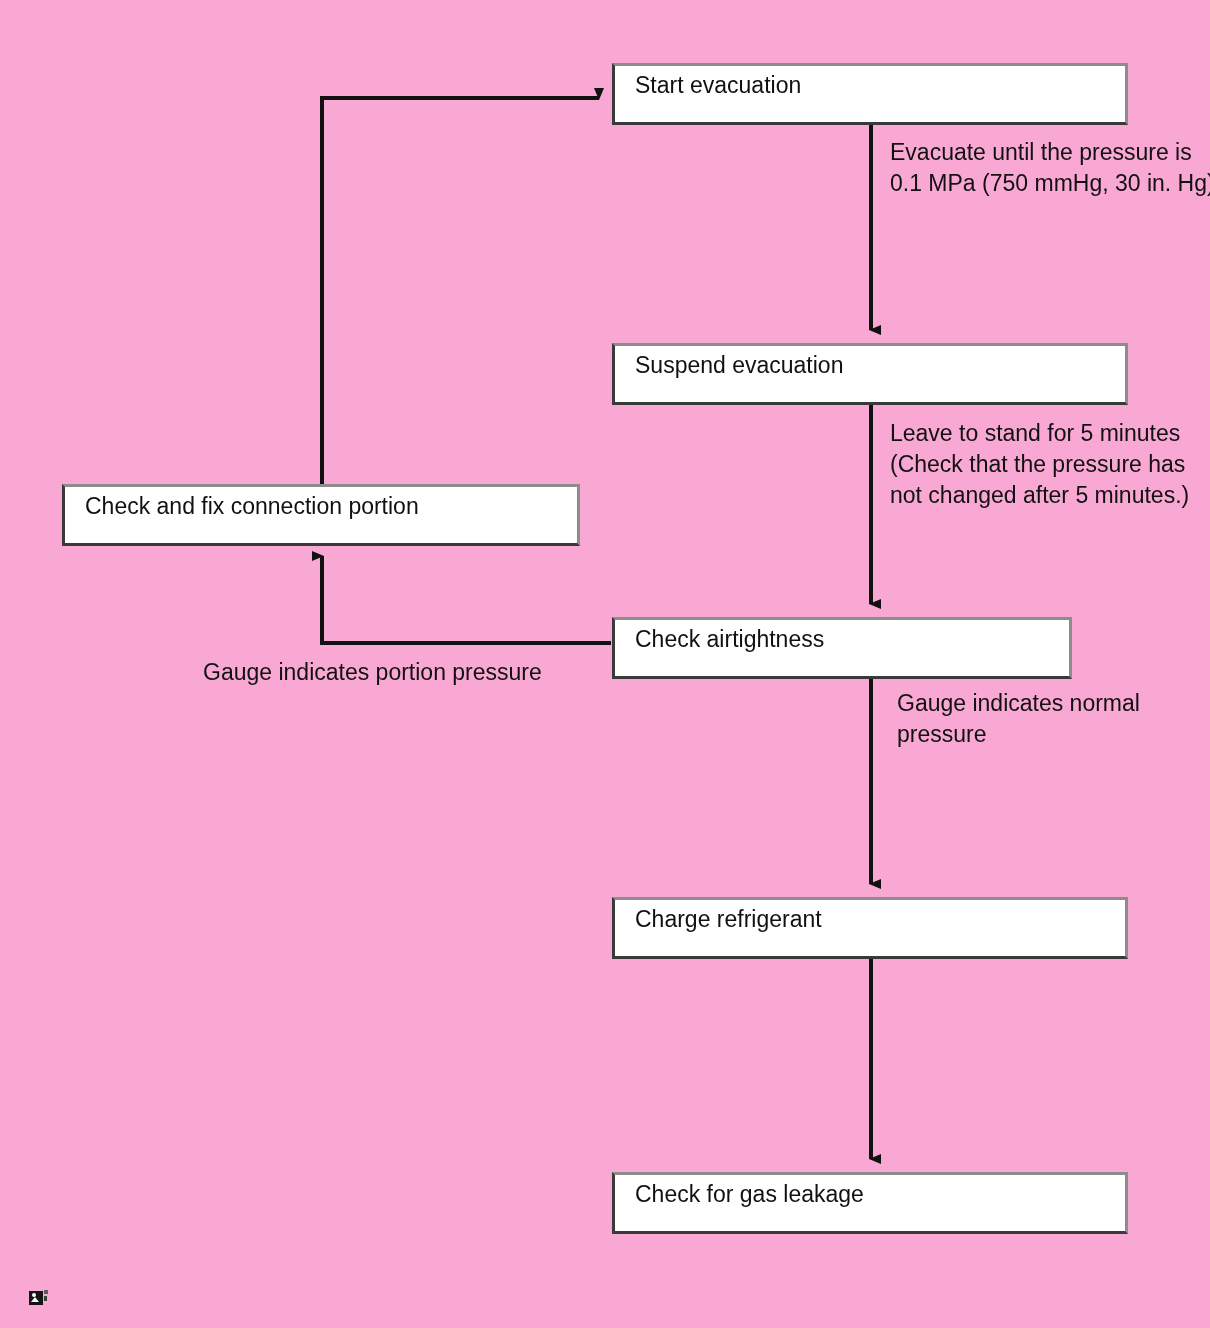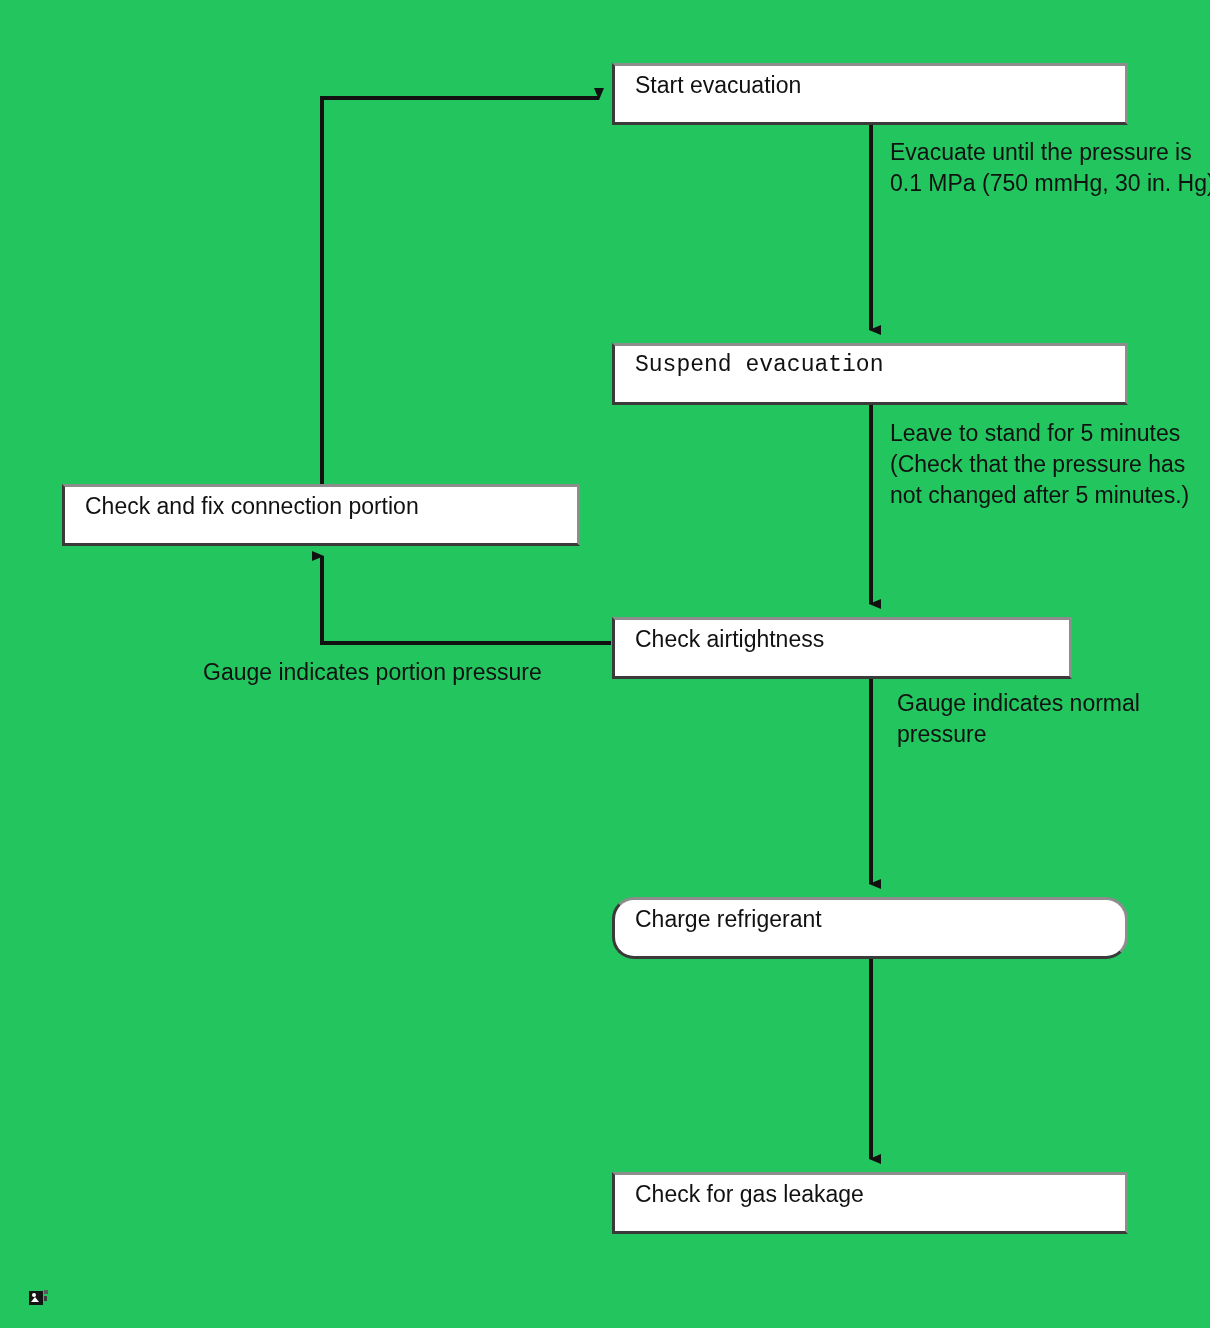--- a/index.html
+++ b/index.html
@@ -9,21 +9,21 @@
     background: #ffffff;
   }
   body {
     font-family: "Liberation Sans", sans-serif;
     color: #1a1a1a;
   }
   #canvas {
     position: relative;
     width: 1210px;
     height: 1328px;
-    background: #22c55e;
+    background: #f9a8d4;
     overflow: hidden;
   }
   .flow-svg {
     position: absolute;
     left: 0;
     top: 0;
     width: 1210px;
     height: 1328px;
   }
   
@@ -97,33 +97,33 @@
 
     <path d="M611,643 L322,643 L322,556" fill="none" stroke="#111111" stroke-width="4" marker-end="url(#arrow-up)"></path>
 
     <path d="M322,486 L322,98 L599,98" fill="none" stroke="#111111" stroke-width="4" marker-end="url(#arrow-right)"></path>
   </svg>
 
   <div class="node" style="left:612px; top:63px; width:516px; height:62px;">
     <span class="node-label">Start evacuation</span>
   </div>
 
-  <div class="node" style="left:612px; top:343px; width:516px; height:62px;font-family:Liberation Mono, monospace;">
+  <div class="node" style="left:612px; top:343px; width:516px; height:62px;">
     <span class="node-label">Suspend evacuation</span>
   </div>
 
   <div class="node" style="left:62px; top:484px; width:518px; height:62px;text-align:center;">
     <span class="node-label">Check and fix connection portion</span>
   </div>
 
   <div class="node" style="left:612px; top:617px; width:460px; height:62px;">
     <span class="node-label">Check airtightness</span>
   </div>
 
-  <div class="node" style="left:612px; top:897px; width:516px; height:62px;border-radius:22px;">
+  <div class="node" style="left:612px; top:897px; width:516px; height:62px;">
     <span class="node-label">Charge refrigerant</span>
   </div>
 
   <div class="node" style="left:612px; top:1172px; width:516px; height:62px;padding-left:24px;">
     <span class="node-label">Check for gas leakage</span>
   </div>
 
   <div class="edge-note note-w-right" style="left:890px; top:137px;">Evacuate until the pressure is 0.1 MPa (750 mmHg, 30 in. Hg)</div>
 
   <div class="edge-note note-w-right" style="left:890px; top:418px; width:322px;">Leave to stand for 5 minutes (Check that the pressure has not changed after 5 minutes.)</div>

